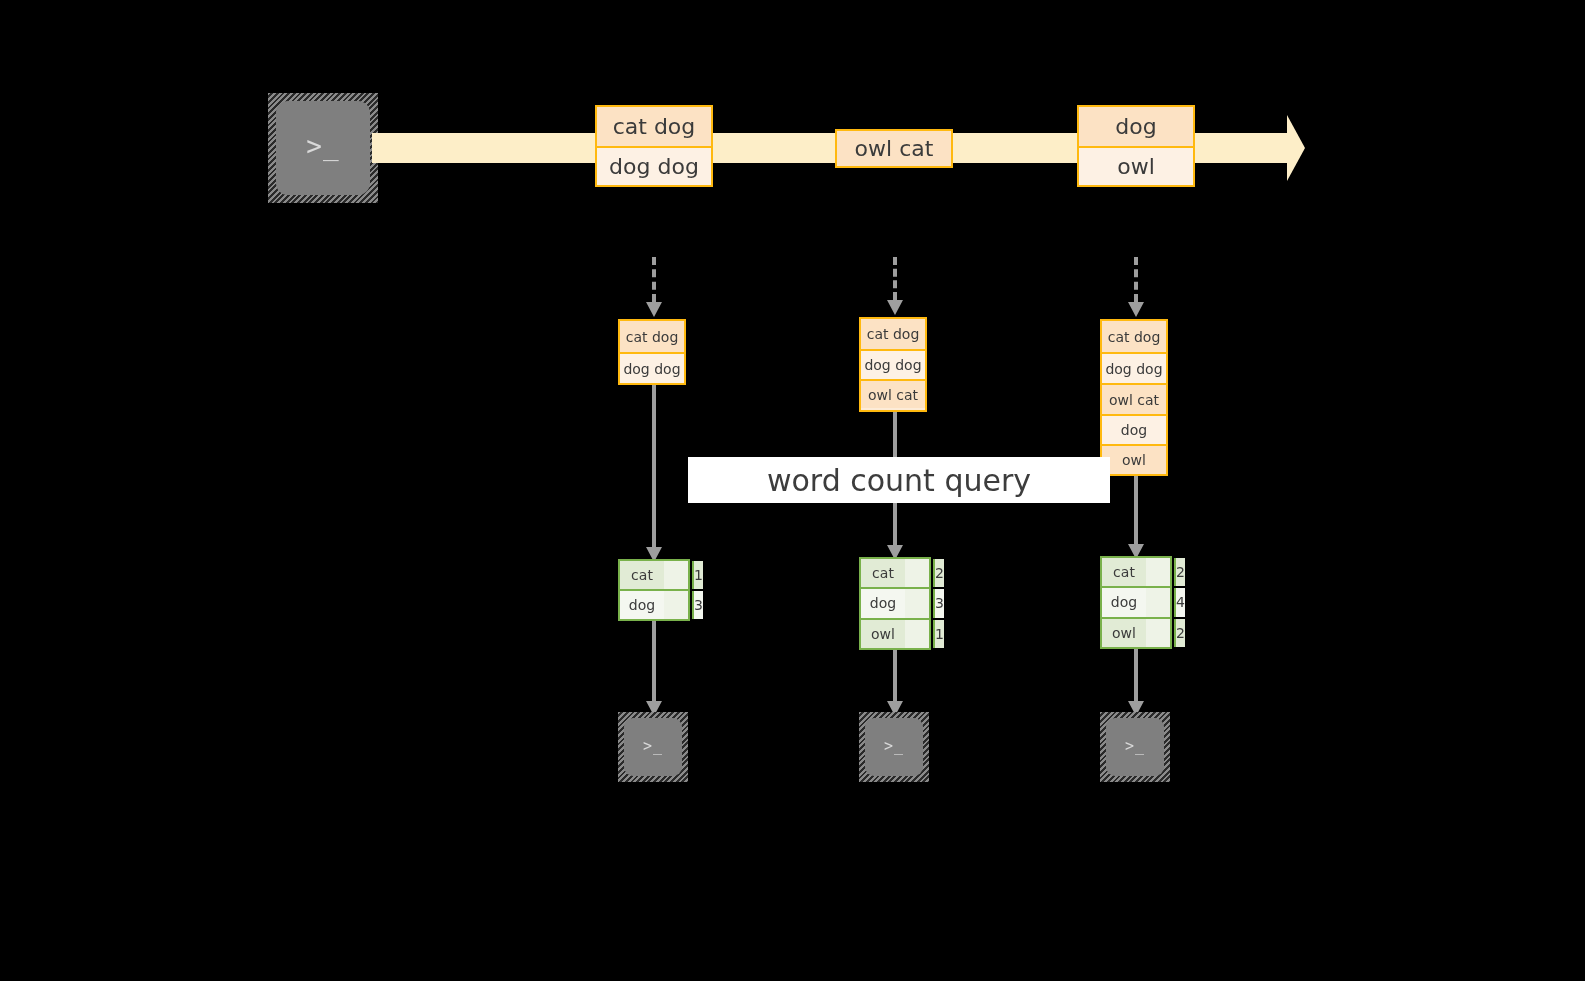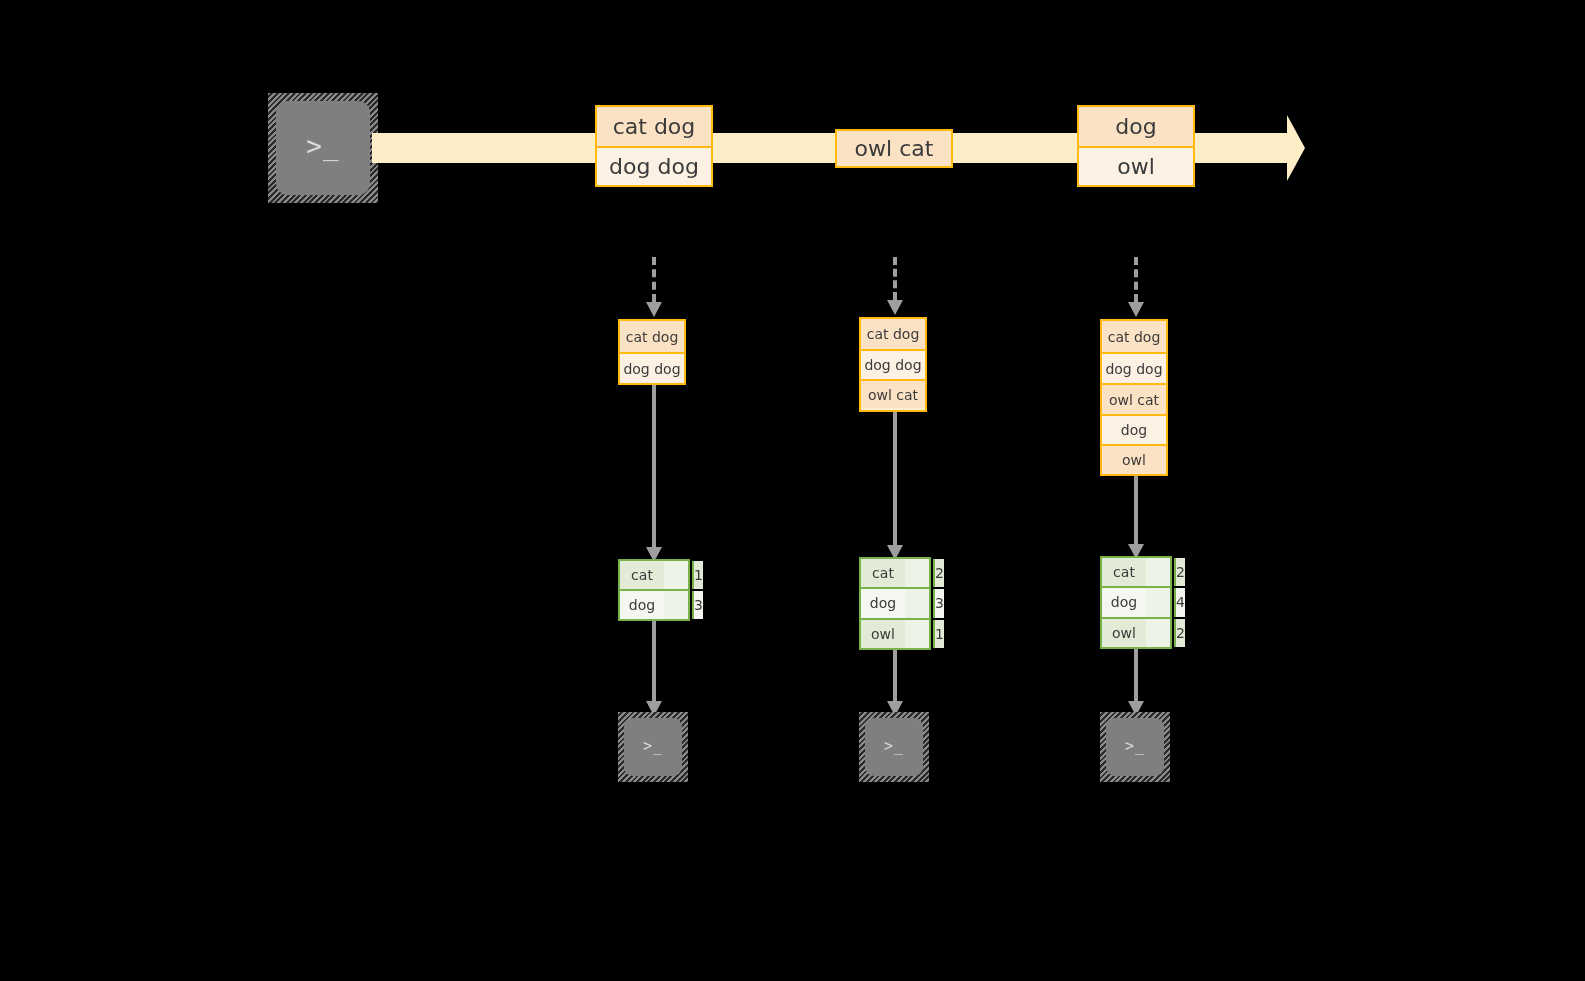--- a/index.html
+++ b/index.html
@@ -219,20 +219,23 @@
   </div>
   <div class="conn" style="left:893px; top:412px; height:148px;">
     <div class="line" style="height:133px;"></div>
     <div class="tip" style="top:133px;"></div>
   </div>
   <div class="conn" style="left:1134px; top:476px; height:83px;">
     <div class="line" style="height:68px;"></div>
     <div class="tip" style="top:68px;"></div>
   </div>
 
+  <div class="banner" style="left:688px; top:457px; width:422px; height:46px;">
+    <span style="font-size:30px;">word count query</span>
+  </div>
 
   <div class="tbl" style="left:618px; top:559px; width:72px; height:62px;">
     <div class="trow a">
       <div class="c word" style="font-size:14px;">cat</div>
       <div class="c count" style="font-size:14px;">1</div>
     </div>
     <div class="trow b">
       <div class="c word" style="font-size:14px;">dog</div>
       <div class="c count" style="font-size:14px;">3</div>
     </div>

